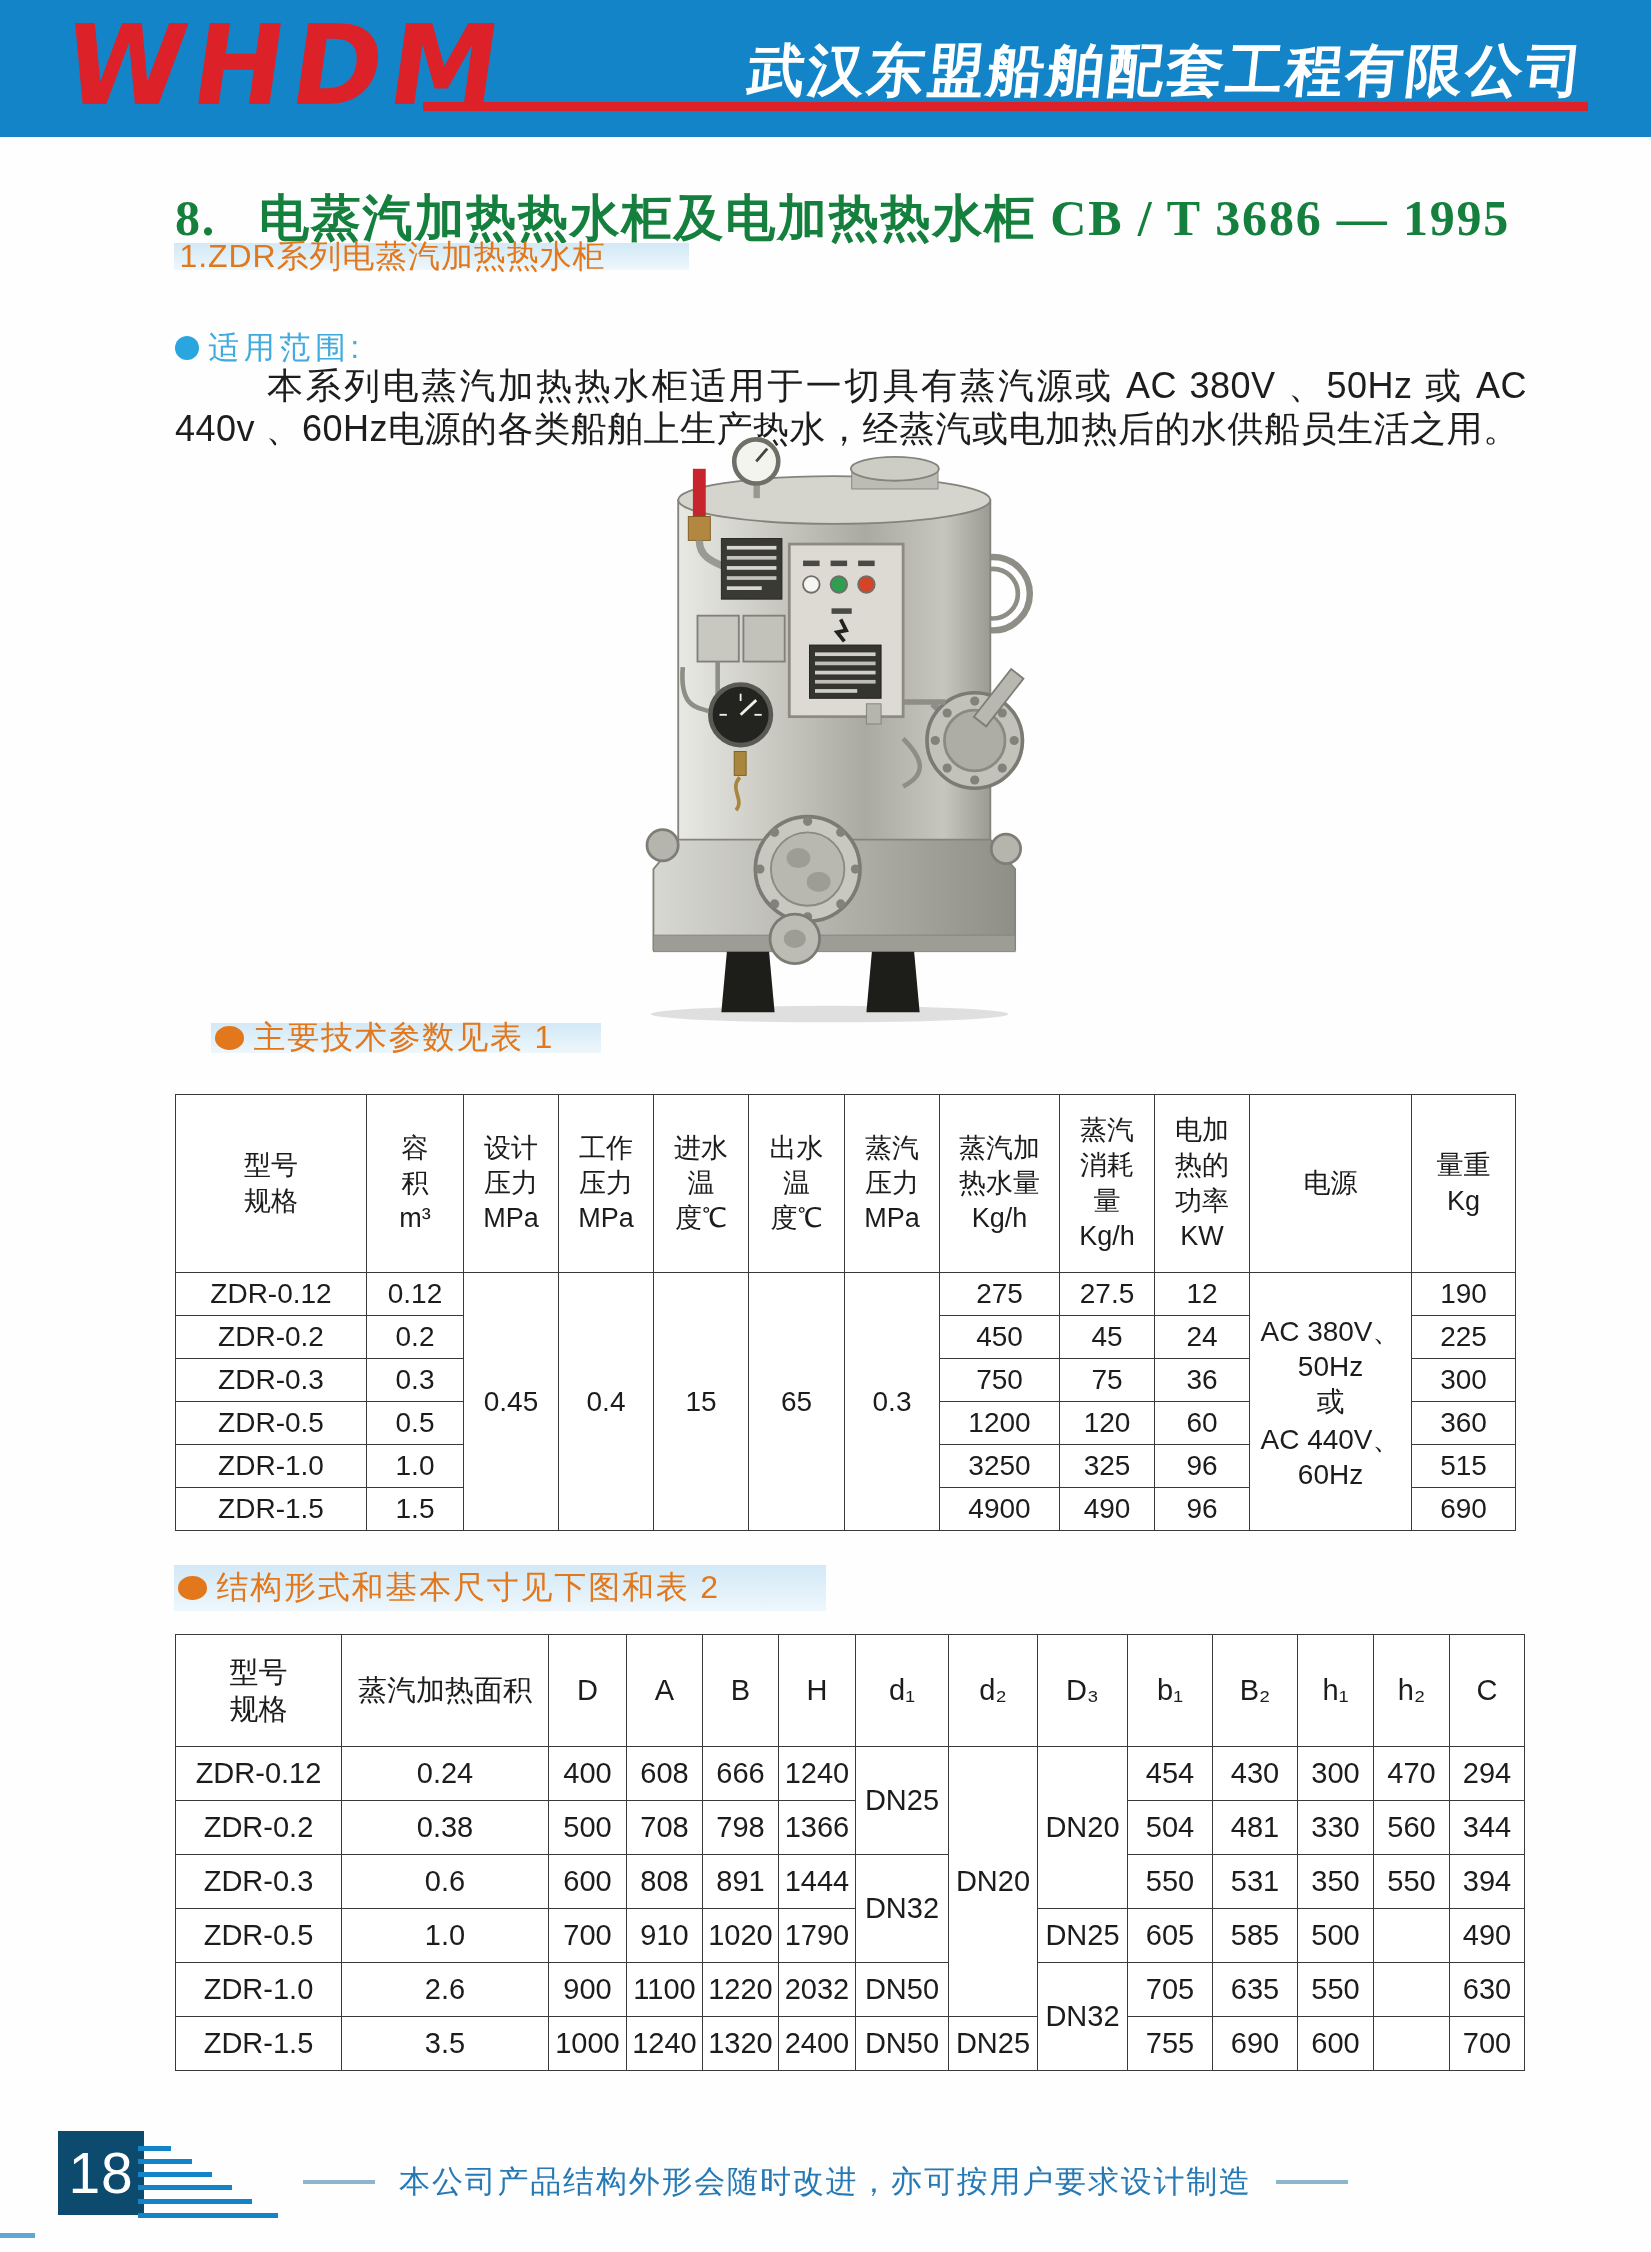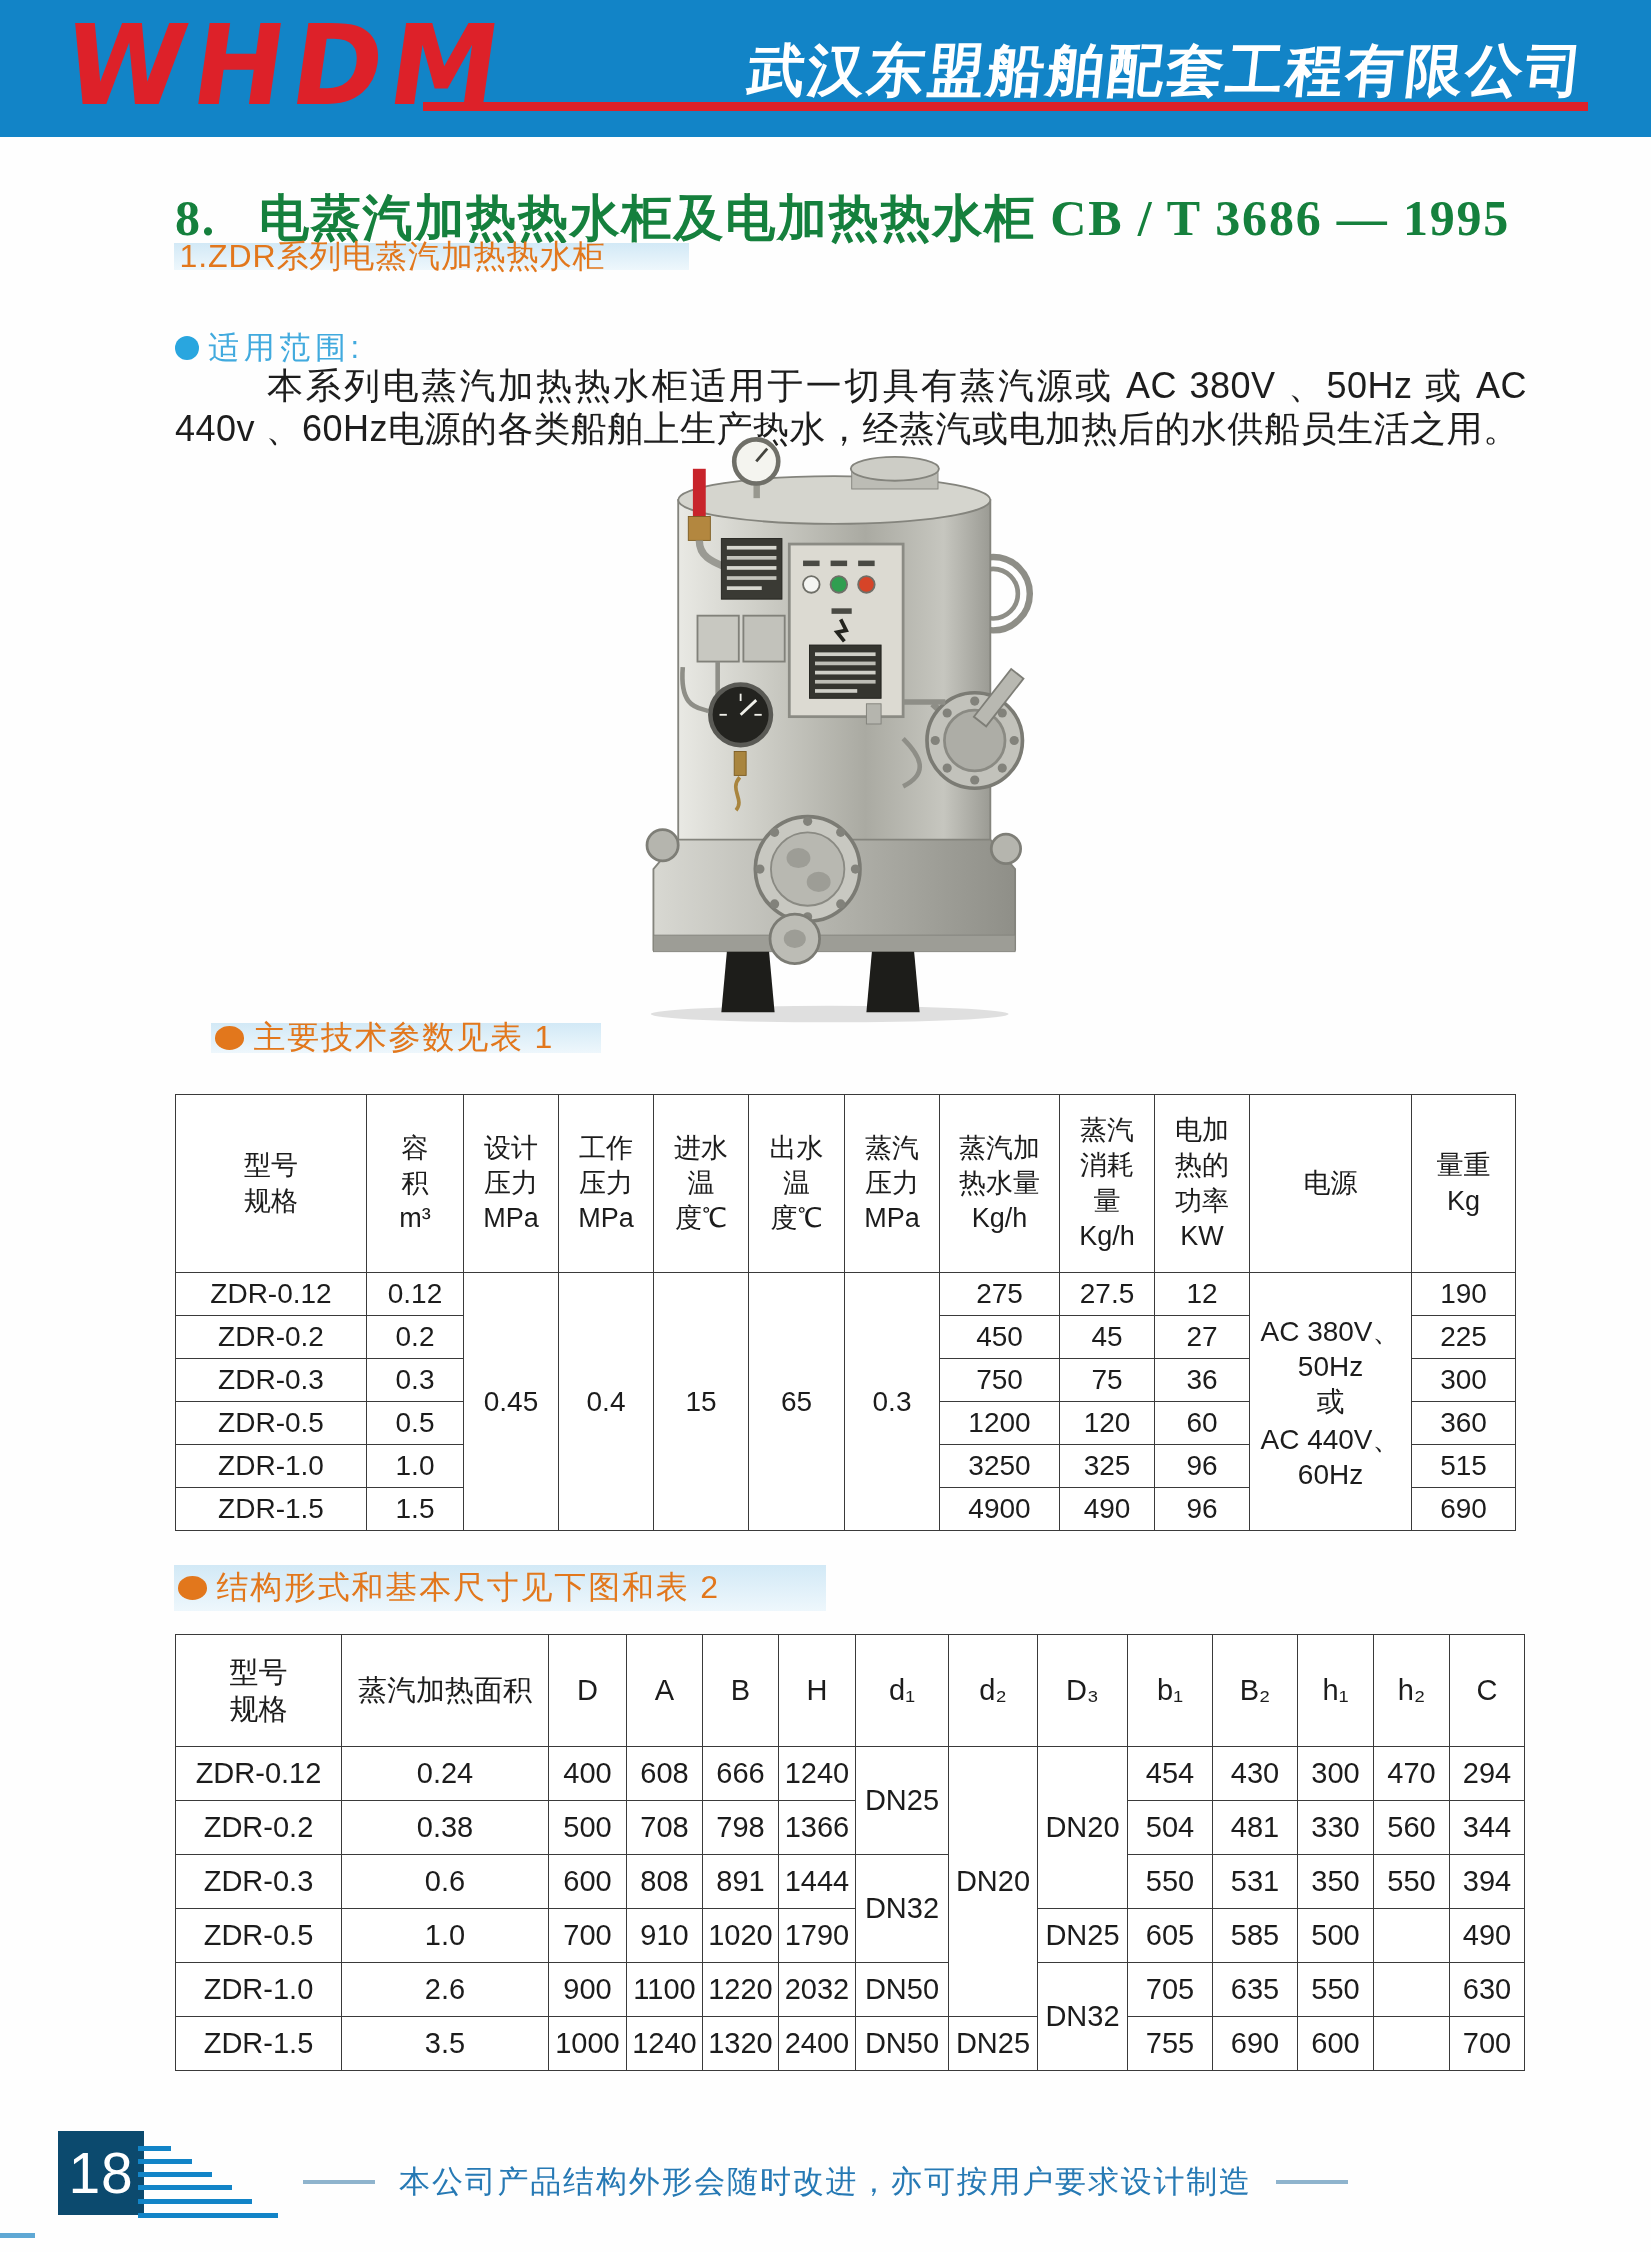--- a/index.html
+++ b/index.html
@@ -301,21 +301,21 @@
 或
 AC 440V、
 60Hz</td>
             <td>190</td>
           </tr>
           <tr>
             <td>ZDR-0.2</td>
             <td>0.2</td>
             <td>450</td>
             <td>45</td>
-            <td>27</td>
+            <td>24</td>
             <td>225</td>
           </tr>
           <tr>
             <td>ZDR-0.3</td>
             <td>0.3</td>
             <td>750</td>
             <td>75</td>
             <td>36</td>
             <td>300</td>
           </tr>

